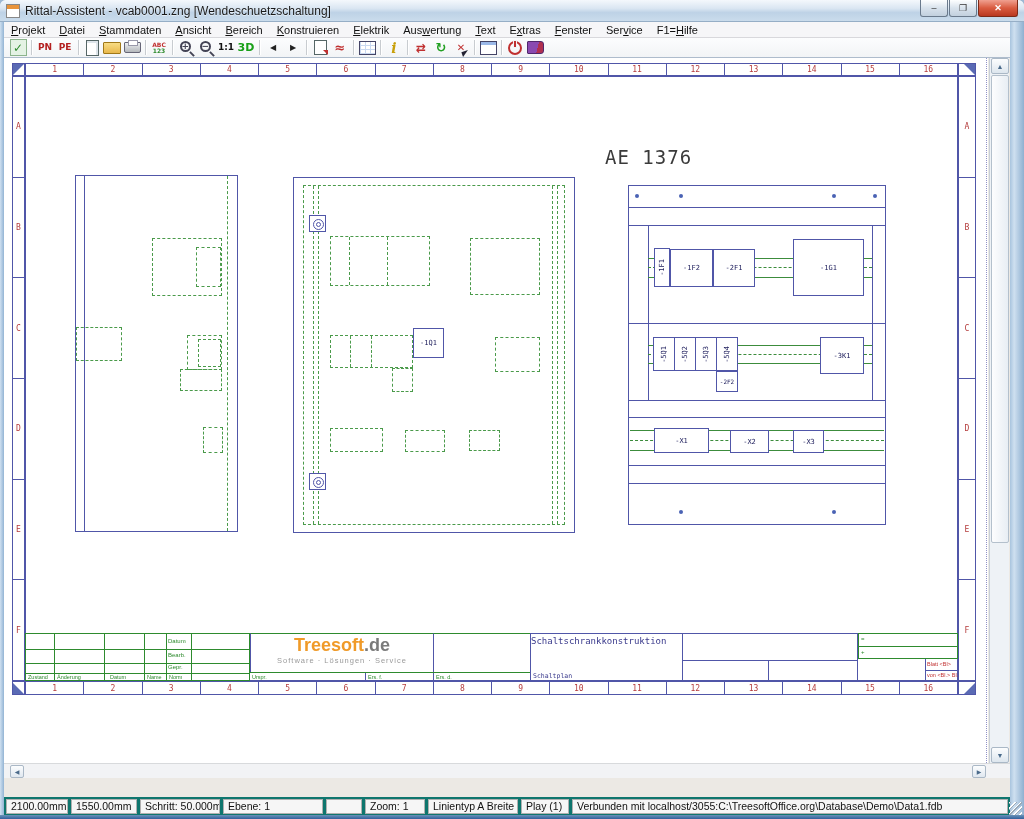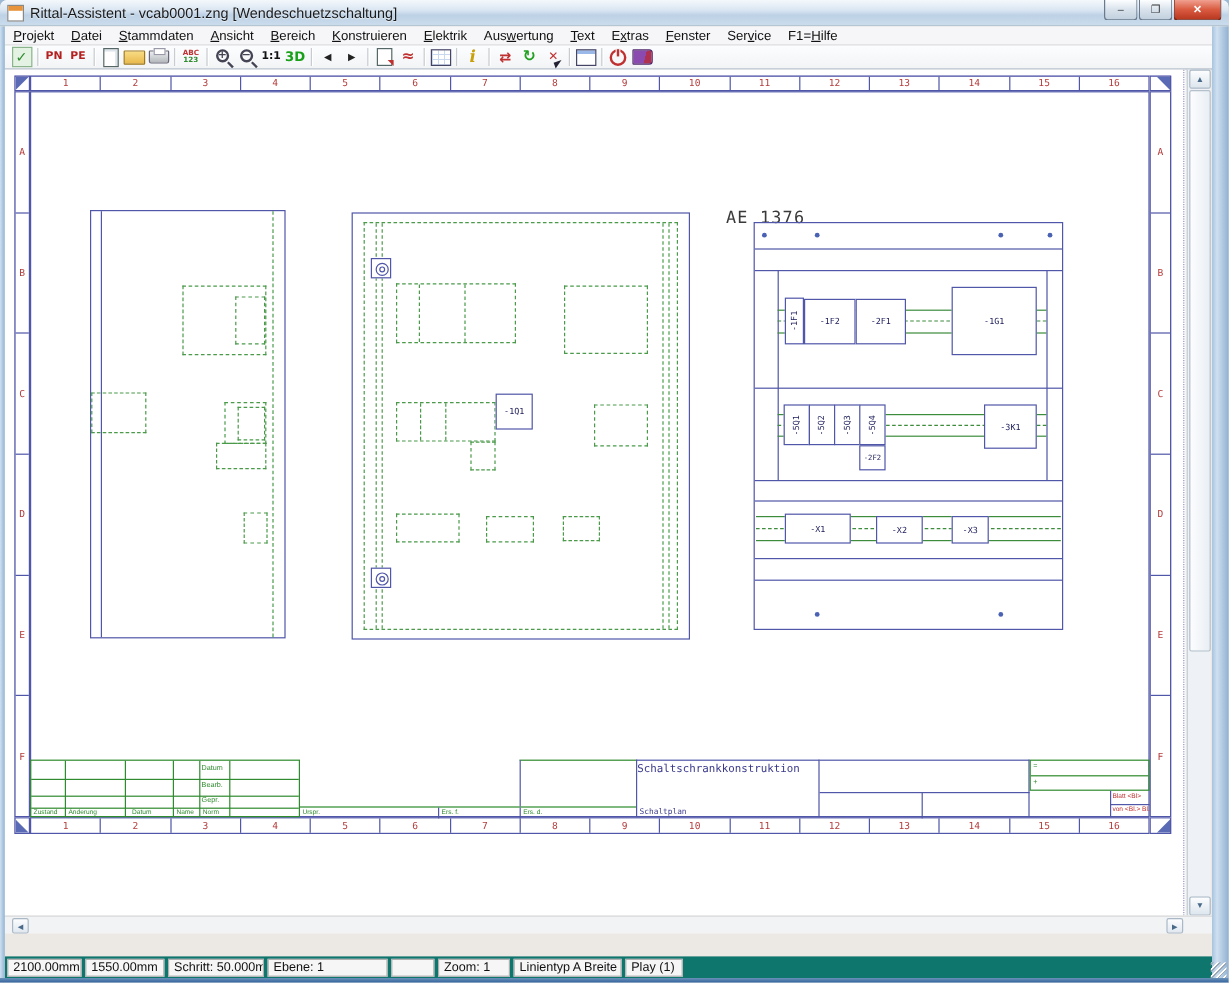--- a/index.html
+++ b/index.html
@@ -418,21 +418,21 @@
     <div class="gd" style="left:330px;top:277px;width:83px;height:33px;"></div>
     <div class="gdv" style="left:350px;top:278px;height:31px;"></div>
     <div class="gdv" style="left:371px;top:278px;height:31px;"></div>
     <div class="gd" style="left:392px;top:310px;width:21px;height:24px;"></div>
     <div class="cbox" style="left:413px;top:270px;width:31px;height:30px;">-1Q1</div>
     <div class="gd" style="left:495px;top:279px;width:45px;height:35px;"></div>
     <div class="gd" style="left:330px;top:370px;width:53px;height:24px;"></div>
     <div class="gd" style="left:405px;top:372px;width:40px;height:22px;"></div>
     <div class="gd" style="left:469px;top:372px;width:31px;height:21px;"></div>
 
-    <div class="abs cad-blue" style="left:605px;top:116px;font-size:14px;color:#3a3a3a;letter-spacing:1px;">AE 1376</div>
+    <div class="abs cad-blue" style="left:605px;top:88px;font-size:19px;color:#3a3a3a;letter-spacing:1px;">AE 1376</div>
     <div class="br" style="left:628px;top:127px;width:258px;height:340px;"></div>
     <div class="blh" style="left:629px;top:149px;width:256px;"></div>
     <div class="blh" style="left:629px;top:167px;width:256px;"></div>
     <div class="blh" style="left:629px;top:265px;width:256px;"></div>
     <div class="blh" style="left:629px;top:342px;width:256px;"></div>
     <div class="blh" style="left:629px;top:359px;width:256px;"></div>
     <div class="blh" style="left:629px;top:407px;width:256px;"></div>
     <div class="blh" style="left:629px;top:425px;width:256px;"></div>
     <div class="blv" style="left:648px;top:167px;height:175px;"></div>
     <div class="blv" style="left:872px;top:167px;height:175px;"></div>
@@ -487,20 +487,26 @@
       <span class="tb-label" style="left:142px;top:4px;">Datum</span>
       <span class="tb-label" style="left:142px;top:18px;">Bearb.</span>
       <span class="tb-label" style="left:142px;top:30px;">Gepr.</span>
       <span class="tb-label tb-small" style="left:2px;top:40px;">Zustand</span>
       <span class="tb-label tb-small" style="left:31px;top:40px;">Änderung</span>
       <span class="tb-label tb-small" style="left:84px;top:40px;">Datum</span>
       <span class="tb-label tb-small" style="left:121px;top:40px;">Name</span>
       <span class="tb-label tb-small" style="left:143px;top:40px;">Norm</span>
     </div>
 
+    <div class="abs" style="left:250px;top:575px;width:183px;height:39px;border-left:1px solid #5056a8;border-top:1px solid #2e8b2e;text-align:center;">
+      <div style="font:bold 18px 'Liberation Sans',sans-serif;line-height:22px;">
+        <span style="color:#f09a28;">Treesoft</span><span style="color:#7a7a7a;">.de</span>
+      </div>
+      <div style="font-size:7.5px;color:#9a9a9a;letter-spacing:1px;">Software · Lösungen · Service</div>
+    </div>
 
     <div class="abs" style="left:250px;top:614px;width:280px;height:9px;border-top:1px solid #2e8b2e;">
       <div class="blv" style="left:115px;top:0;height:9px;"></div>
       <div class="blv" style="left:183px;top:0;height:9px;"></div>
       <span class="tb-label tb-small" style="left:2px;top:1px;">Urspr.</span>
       <span class="tb-label tb-small" style="left:118px;top:1px;">Ers. f.</span>
       <span class="tb-label tb-small" style="left:186px;top:1px;">Ers. d.</span>
     </div>
 
     <div class="abs" style="left:433px;top:575px;width:97px;height:39px;border-left:1px solid #5056a8;border-top:1px solid #2e8b2e;"></div>
@@ -542,19 +548,20 @@
 
   <div class="statusbar">
     <div class="sfield" style="width:62px;">2100.00mm</div>
     <div class="sfield" style="width:66px;">1550.00mm</div>
     <div class="sfield" style="width:80px;">Schritt: 50.000mm</div>
     <div class="sfield" style="width:100px;">Ebene: 1</div>
     <div class="sfield" style="width:36px;"></div>
     <div class="sfield" style="width:60px;">Zoom: 1</div>
     <div class="sfield" style="width:90px;">Linientyp A Breite 1</div>
     <div class="sfield" style="width:48px;">Play (1)</div>
+    <div class="sfield" style="flex:1;">Verbunden mit localhost/3055:C:\TreesoftOffice.org\Database\Demo\Data1.fdb</div>
   </div>
 
   <div class="wb-left"></div>
   <div class="wb-right"></div>
   <div class="wb-bottom"></div>
   <div class="grip"></div>
 </div>
 
 </body></html>

